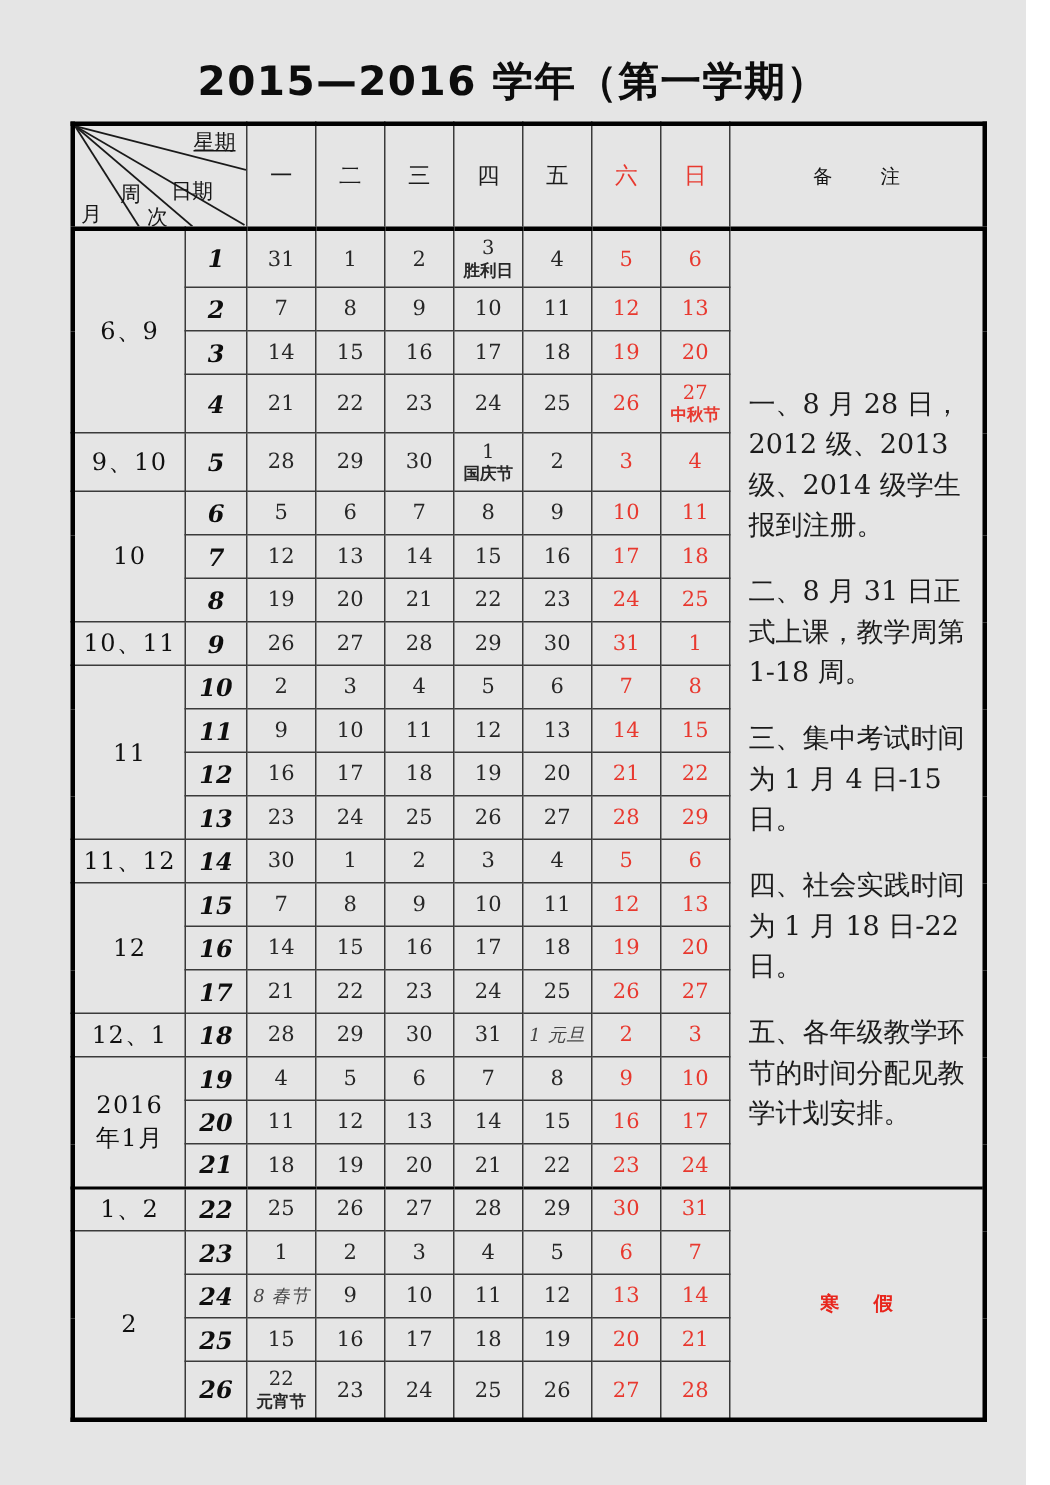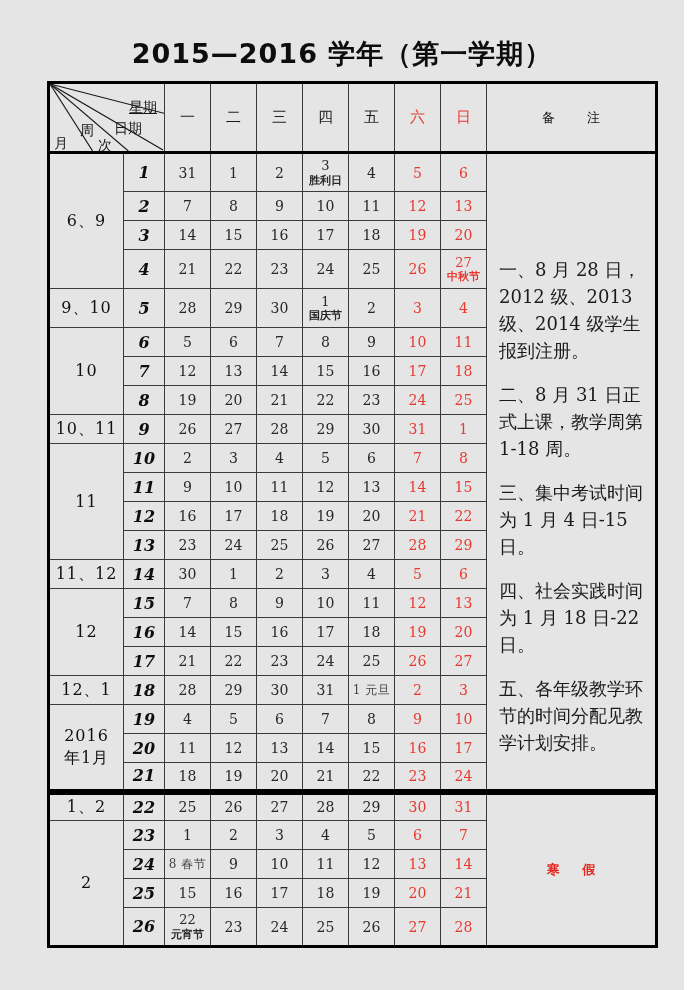--- a/index.html
+++ b/index.html
@@ -27,43 +27,43 @@
     border:1px solid #3a3a3a;
     text-align:center;
     vertical-align:middle;
     padding:0;
     overflow:hidden;
   }
   tr.thead{height:70px;}
   tr.thead td{border-bottom:3px solid #000;}
   tr.normal{height:29px;}
   tr.tall{height:39px;}
-  tr.sep td{border-top:6px solid #000000;}
+  tr.sep td{border-top:2px solid #000000;}
   .corner{position:relative;padding:0;}
   .corner svg{position:absolute;left:0;top:0;width:100%;height:100%;display:block;}
   .corner .lbl{position:absolute;font-size:14px;color:#161616;line-height:1;white-space:nowrap;}
-  .lbl-xingqi{top:16px;right:7px;text-decoration:underline;}
+  .lbl-xingqi{top:4px;right:7px;text-decoration:underline;}
   .lbl-riqi{top:37px;left:64px;text-align:center;}
   .lbl-zhou{top:39px;left:30px;}
   .lbl-ci{top:54px;left:48px;}
   .lbl-yue{top:52px;left:4px;}
   .wd{font-size:15px;color:#1c1c1c;}
   .month-cell{font-size:16px;color:#101010;white-space:pre-line;line-height:1.35;letter-spacing:1px;}
   .week-cell{
     font-style:italic;
     font-weight:bold;
     font-size:16px;
     color:#0e0e0e;
     font-family:"DejaVu Serif","Liberation Serif",serif;
   }
   .day{font-size:14px;color:#272727;}
   .red{color:#e8392f;}
   .stack{display:block;line-height:1.2;font-size:13px;padding:1px 0;}
   .stack .sub{display:block;font-size:11px;font-weight:bold;}
-  .inline-sp{font-size:12px;color:#454545;letter-spacing:0.5px;}
+  .inline-sp{font-size:12px;color:#454545;letter-spacing:0.5px;font-style:italic;}
   .remarks-head{font-size:13px;color:#141414;letter-spacing:14px;text-indent:14px;}
   .remarks-cell{
     vertical-align:top !important;
     text-align:left !important;
     padding:102px 8px 0 12px !important;
     font-size:18px;
     line-height:1.5;
     color:#1b1b1b;
   }
   .remarks-cell p{margin:0 0 17px 0;}

